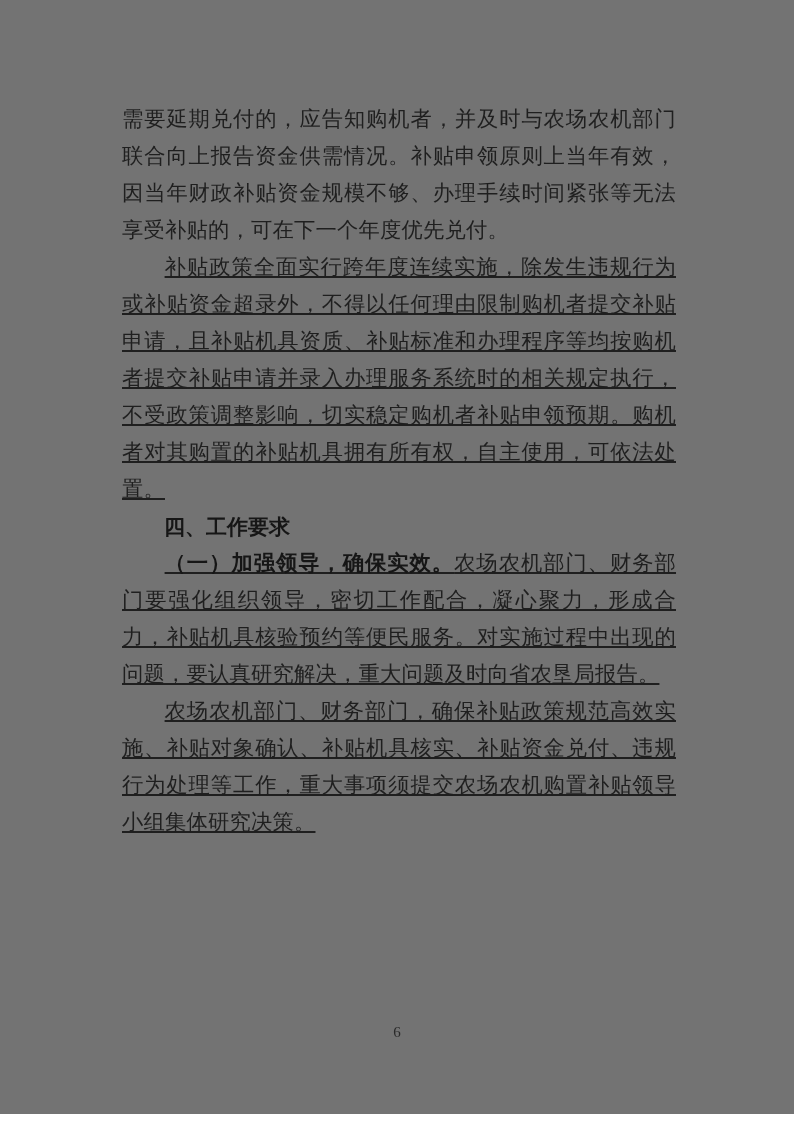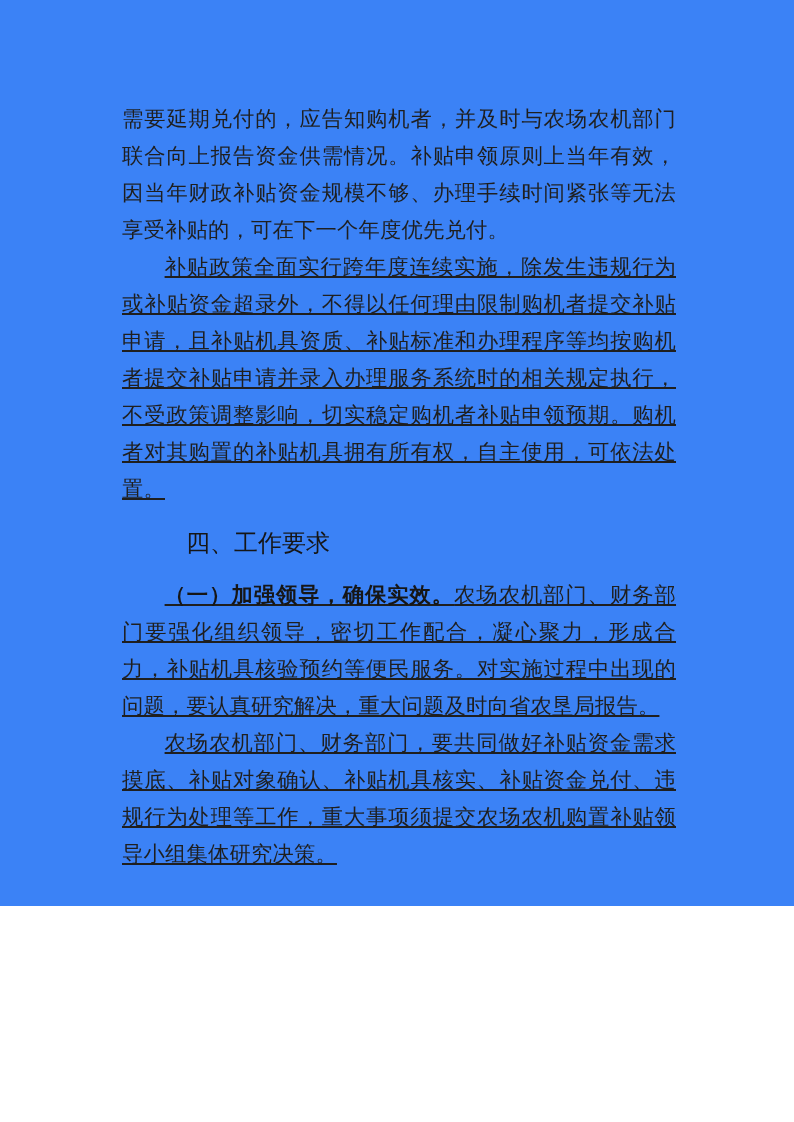--- a/index.html
+++ b/index.html
@@ -3,22 +3,22 @@
 <meta charset="utf-8">
 <style>
   html, body {
     margin: 0;
     padding: 0;
     background: #ffffff;
   }
   .page {
     position: relative;
     width: 794px;
-    height: 906px;
-    background: #3b82f6;
+    height: 1114px;
+    background: #737373;
     overflow: hidden;
     font-family: "Liberation Serif", "DejaVu Serif", serif;
     color: #1f1f1f;
   }
   .content {
     position: absolute;
     left: 122px;
     top: 101px;
     width: 554px;
   }
@@ -29,24 +29,24 @@
     text-align: justify;
     text-justify: inter-character;
     letter-spacing: 0.2px;
     word-break: break-all;
   }
   .para.indent {
     text-indent: 2em;
     text-decoration: underline;
   }
   .heading {
-    margin: 16px;
-    font-size: 24px;
+    margin: 0;
+    font-size: 21px;
     line-height: 37px;
-    font-weight: normal;
+    font-weight: bold;
     text-indent: 2em;
     font-family: "Liberation Sans", "DejaVu Sans", sans-serif;
     color: #161616;
   }
   .lead {
     font-weight: bold;
     font-family: "Liberation Sans", "DejaVu Sans", sans-serif;
     color: #161616;
   }
   .page-number {
@@ -68,19 +68,19 @@
   <div class="content">
 
     <p class="para">需要延期兑付的，应告知购机者，并及时与农场农机部门联合向上报告资金供需情况。补贴申领原则上当年有效，因当年财政补贴资金规模不够、办理手续时间紧张等无法享受补贴的，可在下一个年度优先兑付。</p>
 
     <p class="para indent">补贴政策全面实行跨年度连续实施，除发生违规行为或补贴资金超录外，不得以任何理由限制购机者提交补贴申请，且补贴机具资质、补贴标准和办理程序等均按购机者提交补贴申请并录入办理服务系统时的相关规定执行，不受政策调整影响，切实稳定购机者补贴申领预期。购机者对其购置的补贴机具拥有所有权，自主使用，可依法处置。</p>
 
     <p class="heading">四、工作要求</p>
 
     <p class="para indent"><span class="lead">（一）加强领导，确保实效。</span><span>农场农机部门、财务部门要强化组织领导，密切工作配合，凝心聚力，形成合力，补贴机具核验预约等便民服务。对实施过程中出现的问题，要认真研究解决，重大问题及时向省农垦局报告。</span></p>
 
-    <p class="para indent">农场农机部门、财务部门，要共同做好补贴资金需求摸底、补贴对象确认、补贴机具核实、补贴资金兑付、违规行为处理等工作，重大事项须提交农场农机购置补贴领导小组集体研究决策。</p>
+    <p class="para indent">农场农机部门、财务部门，确保补贴政策规范高效实施、补贴对象确认、补贴机具核实、补贴资金兑付、违规行为处理等工作，重大事项须提交农场农机购置补贴领导小组集体研究决策。</p>
 
 
   </div>
 
   <div class="page-number">6</div>
 </div>
 
 </body></html>

